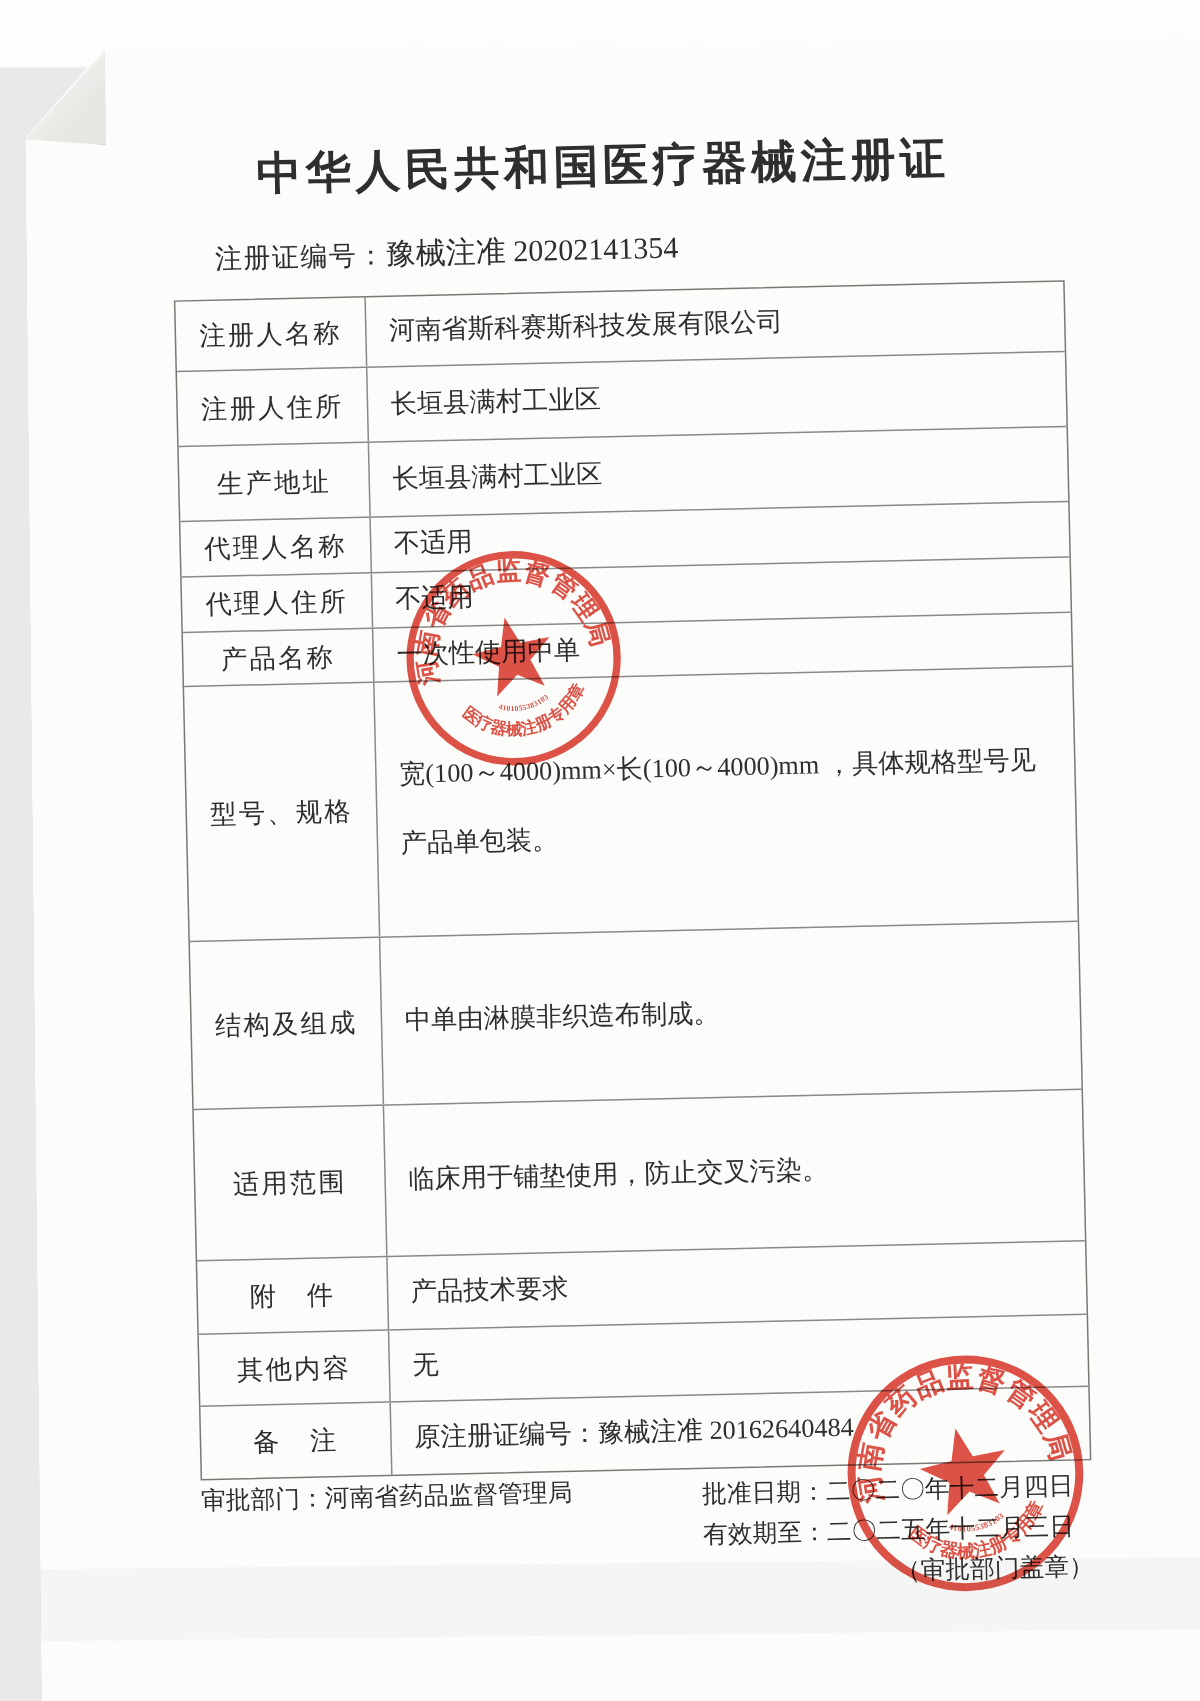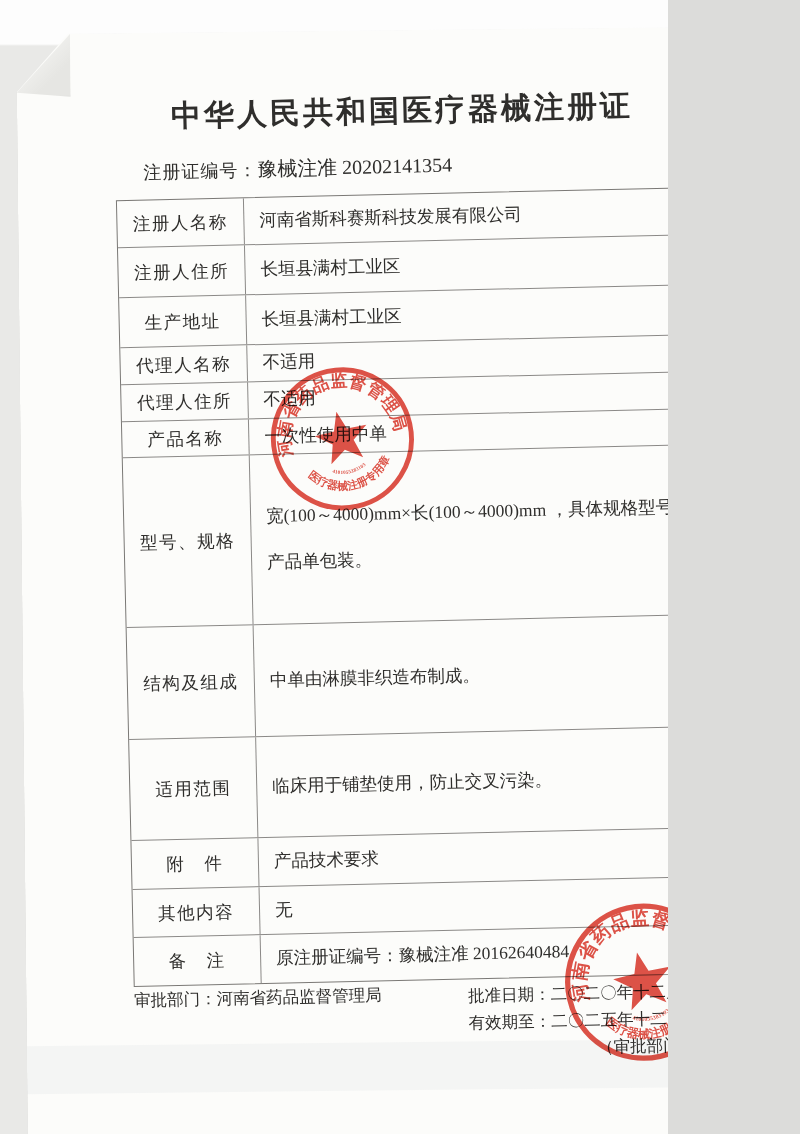--- a/index.html
+++ b/index.html
@@ -2,21 +2,21 @@
 <html><head>
 <meta charset="utf-8">
 <style>
   html,body{margin:0;padding:0;}
   body{
     font-family:"Liberation Serif","DejaVu Serif",serif;
     background:#dcdcda;
   }
   .screen{
     position:relative;
-    width:668px;height:1134px;
+    width:800px;height:1134px;
     overflow:hidden;
     background:linear-gradient(180deg,#fdfdfd 0px,#fdfdfd 44px,#e9e9e7 46px,#e9e9e7 100%);
   }
   
   .paper{
     position:absolute;
     left:22px;top:30px;
     width:800px;height:1120px;
     background:#fcfcfa;
     transform:rotate(-0.6deg);

